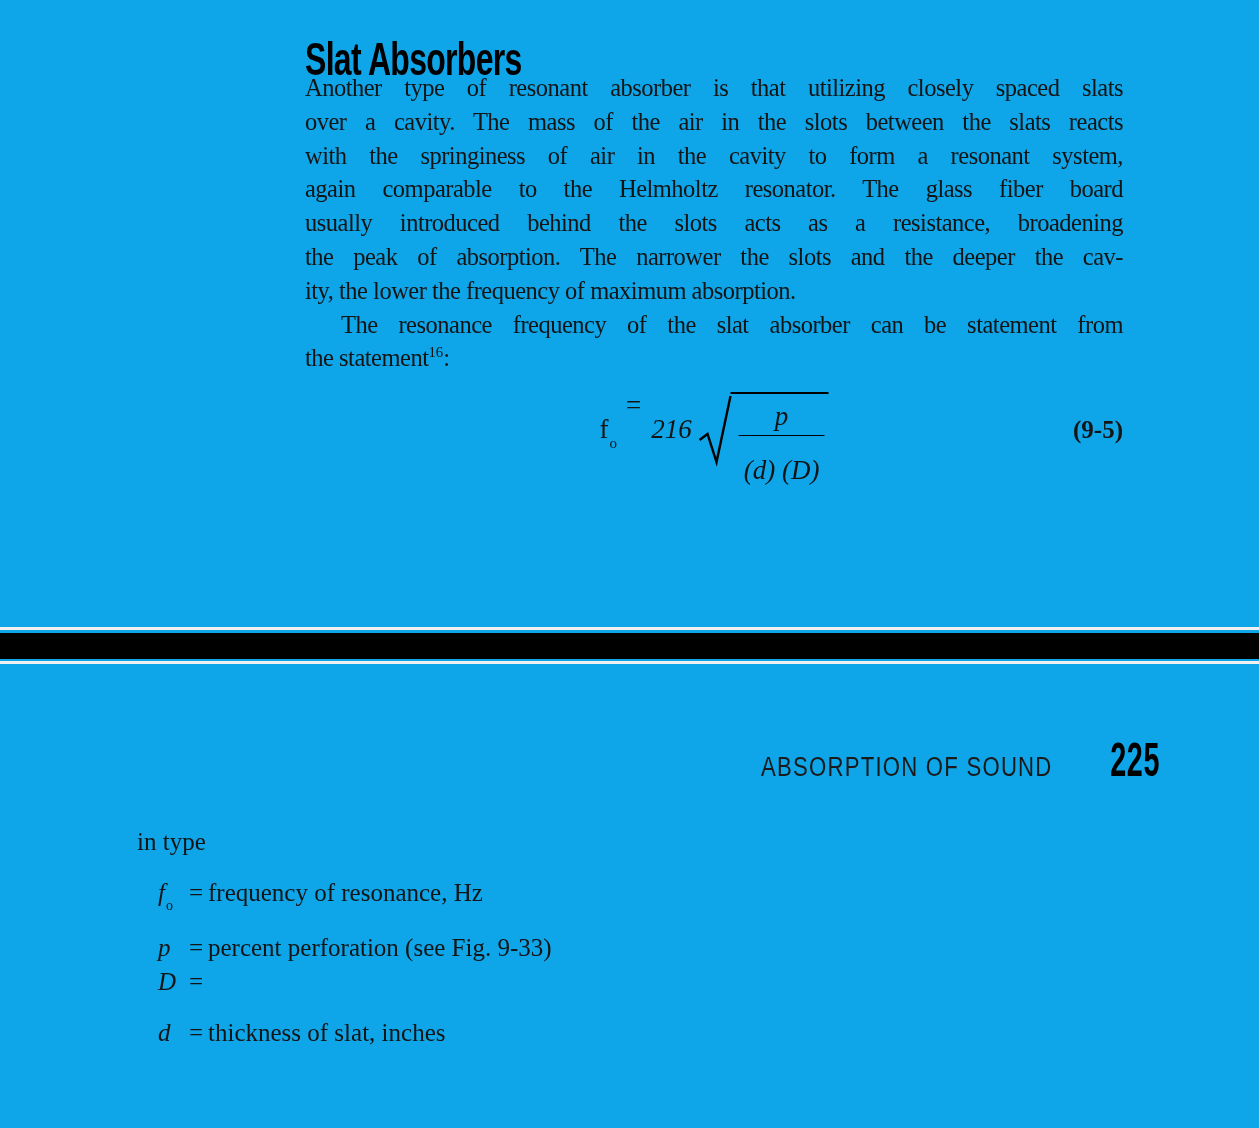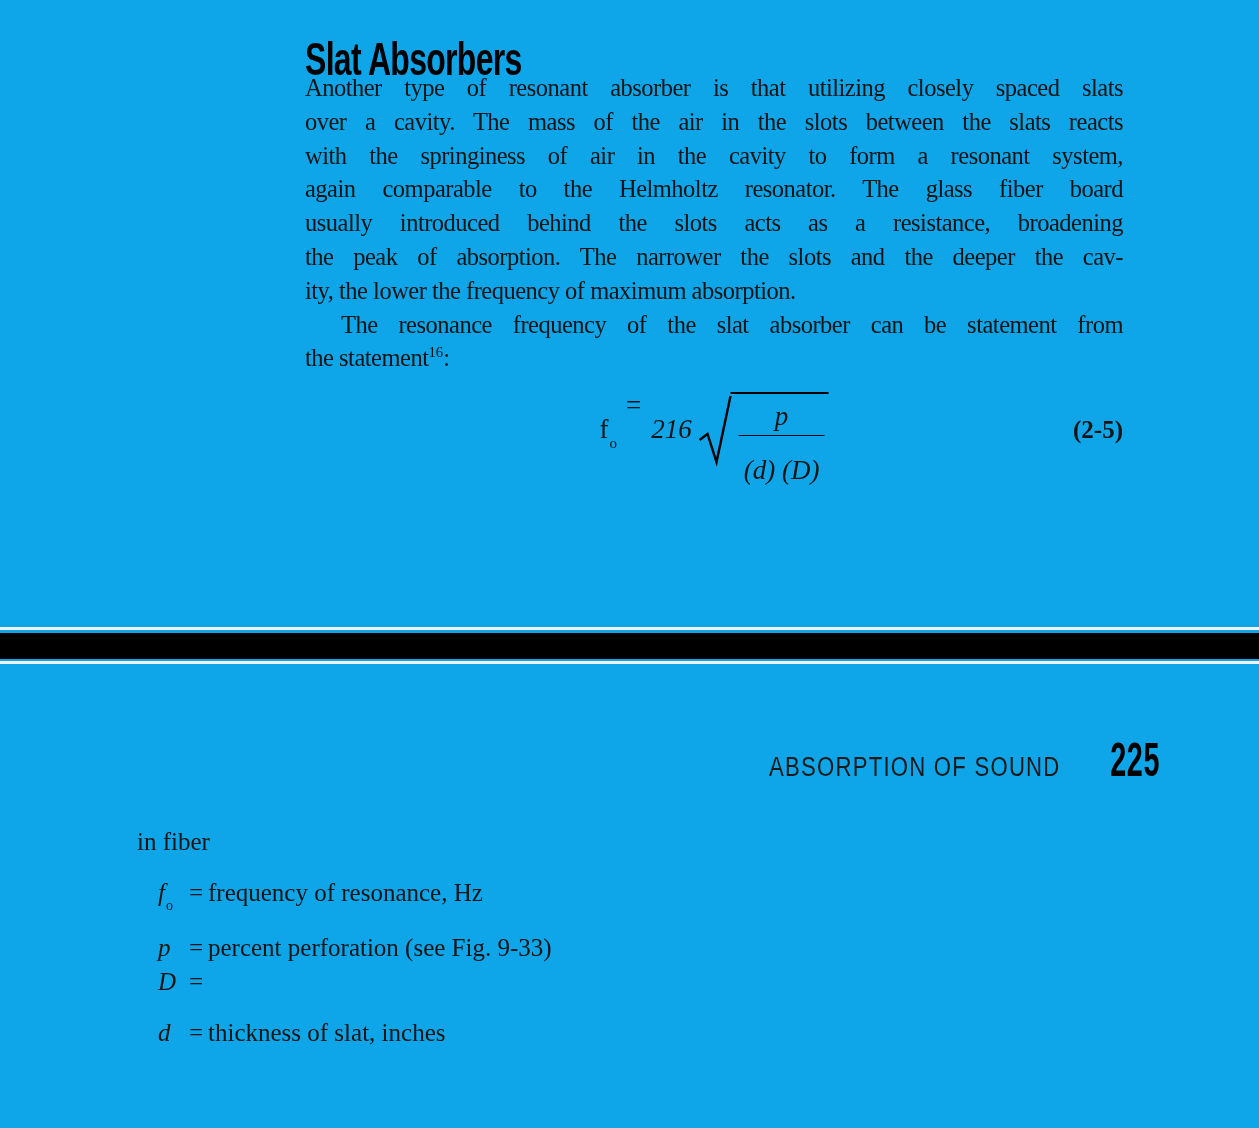--- a/index.html
+++ b/index.html
@@ -57,21 +57,21 @@
   }
 
   
   .edge-top{position:absolute;left:0;top:627px;width:100%;height:3px;background:#f0f0f0;}
   .divider-bar{position:absolute;left:0;top:633px;width:100%;height:26px;background:#000;}
   .edge-bottom{position:absolute;left:0;top:661px;width:100%;height:3px;background:#f0f0f0;}
 
   
   .runhead{
     position:absolute;right:99px;top:736px;
-    display:flex;align-items:baseline;gap:16px;
+    display:flex;align-items:baseline;gap:24px;
   }
   .runhead-label{
     font-family:"Liberation Sans", sans-serif;
     font-size:27px;font-weight:400;color:#1a1a1a;
     letter-spacing:1.5px;white-space:nowrap;
     transform:scaleX(0.82);transform-origin:right bottom;
   }
   .runhead-num{
     font-family:"Liberation Sans", sans-serif;
     font-size:48px;font-weight:bold;color:#000;
@@ -121,33 +121,33 @@
           <path d="M2 46 L10 40 L19 68 L33 2" fill="none" stroke="#000" stroke-width="2.4" stroke-linejoin="miter"></path>
         </svg>
         <span class="radicand">
           <span class="frac">
             <span class="num">p</span>
             <span class="den">(d) (D)</span>
           </span>
         </span>
       </span>
     </div>
-    <div class="eq-number">(2-5)</div>
+    <div class="eq-number">(9-5)</div>
   </div>
 
   <div class="edge-top"></div>
   <div class="divider-bar"></div>
   <div class="edge-bottom"></div>
 
   <div class="runhead">
     <span class="runhead-label">ABSORPTION OF SOUND</span>
     <span class="runhead-num">225</span>
   </div>
 
-  <div class="inwhich">in fiber</div>
+  <div class="inwhich">in type</div>
 
   <div class="defs">
     <div class="def-row">
       <span class="def-term"><span>f</span><span class="def-sub">o</span></span>
       <span class="def-eq">=</span>
       <span class="def-desc">frequency of resonance, Hz</span>
     </div>
     <div class="def-row">
       <span class="def-term">p</span>
       <span class="def-eq">=</span>

